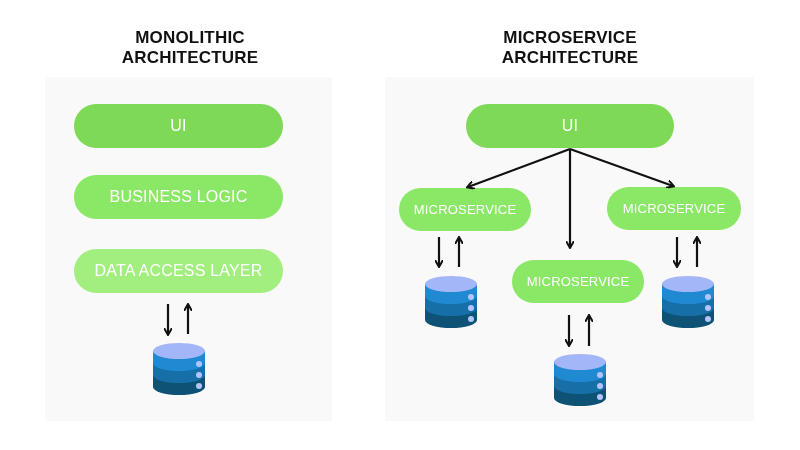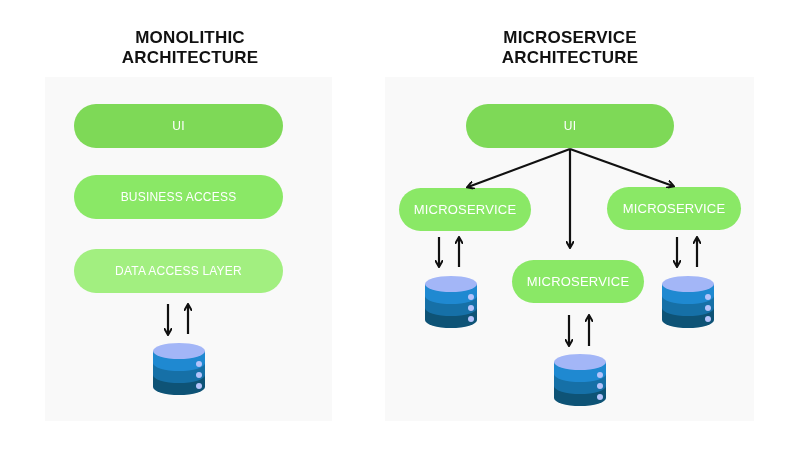--- a/index.html
+++ b/index.html
@@ -2,21 +2,21 @@
 <html><head>
 <meta charset="utf-8">
 <style>
   html, body { margin: 0; padding: 0; background: #ffffff; }
   body { width: 800px; height: 450px; position: relative; overflow: hidden;
          font-family: "Liberation Sans", "DejaVu Sans", sans-serif; }
   .title { position: absolute; text-align: center; font-weight: bold; font-size: 17px;
            line-height: 20px; color: #111; letter-spacing: 0.2px; }
   .panel { position: absolute; background: #f9f9f9; }
   .pill { position: absolute; border-radius: 24px; color: #ffffff; display: flex;
-          align-items: center; justify-content: center; font-size: 12px; letter-spacing: 0.2px; }
+          align-items: center; justify-content: center; font-size: 16px; letter-spacing: 0.2px; }
   .pill.sm { font-size: 13px; border-radius: 22px; }
   svg.overlay { position: absolute; left: 0; top: 0; }
 </style>
 </head>
 <body>
 
 <div class="title" style="left:90px; top:28px; width:200px;">
   <div>MONOLITHIC</div>
   <div>ARCHITECTURE</div>
 </div>
@@ -25,21 +25,21 @@
   <div>ARCHITECTURE</div>
 </div>
 
 <div class="panel" style="left:45px; top:77px; width:287px; height:344px;"></div>
 <div class="panel" style="left:385px; top:77px; width:369px; height:344px;"></div>
 
 <div class="pill" style="left:74px; top:104px; width:209px; height:44px; background:#7ed957;">
   <span>UI</span>
 </div>
 <div class="pill" style="left:74px; top:175px; width:209px; height:44px; background:#8ae866;">
-  <span>BUSINESS ACCESS</span>
+  <span>BUSINESS LOGIC</span>
 </div>
 <div class="pill" style="left:74px; top:249px; width:209px; height:44px; background:#a2ef80;justify-content:center;">
   <span>DATA ACCESS LAYER</span>
 </div>
 
 <div class="pill" style="left:466px; top:104px; width:208px; height:44px; background:#7ed957;">
   <span>UI</span>
 </div>
 <div class="pill sm" style="left:399px; top:188px; width:132px; height:43px; background:#8ae866;">
   <span>MICROSERVICE</span>

